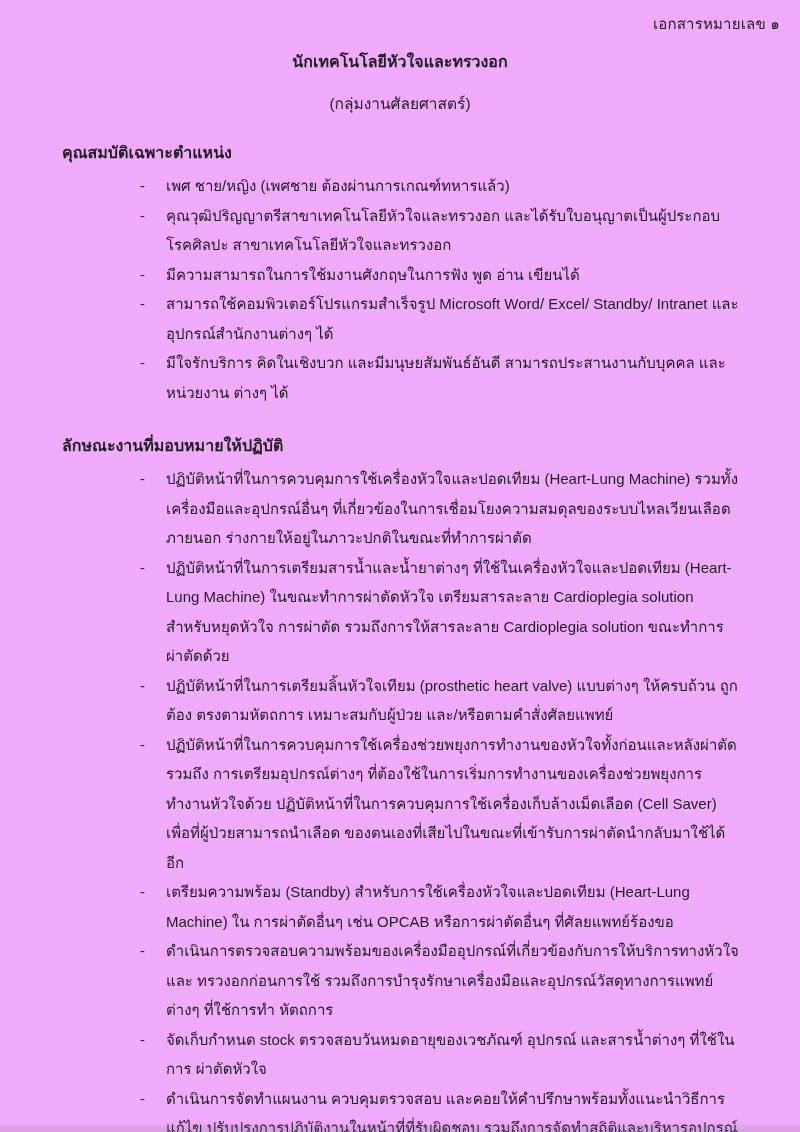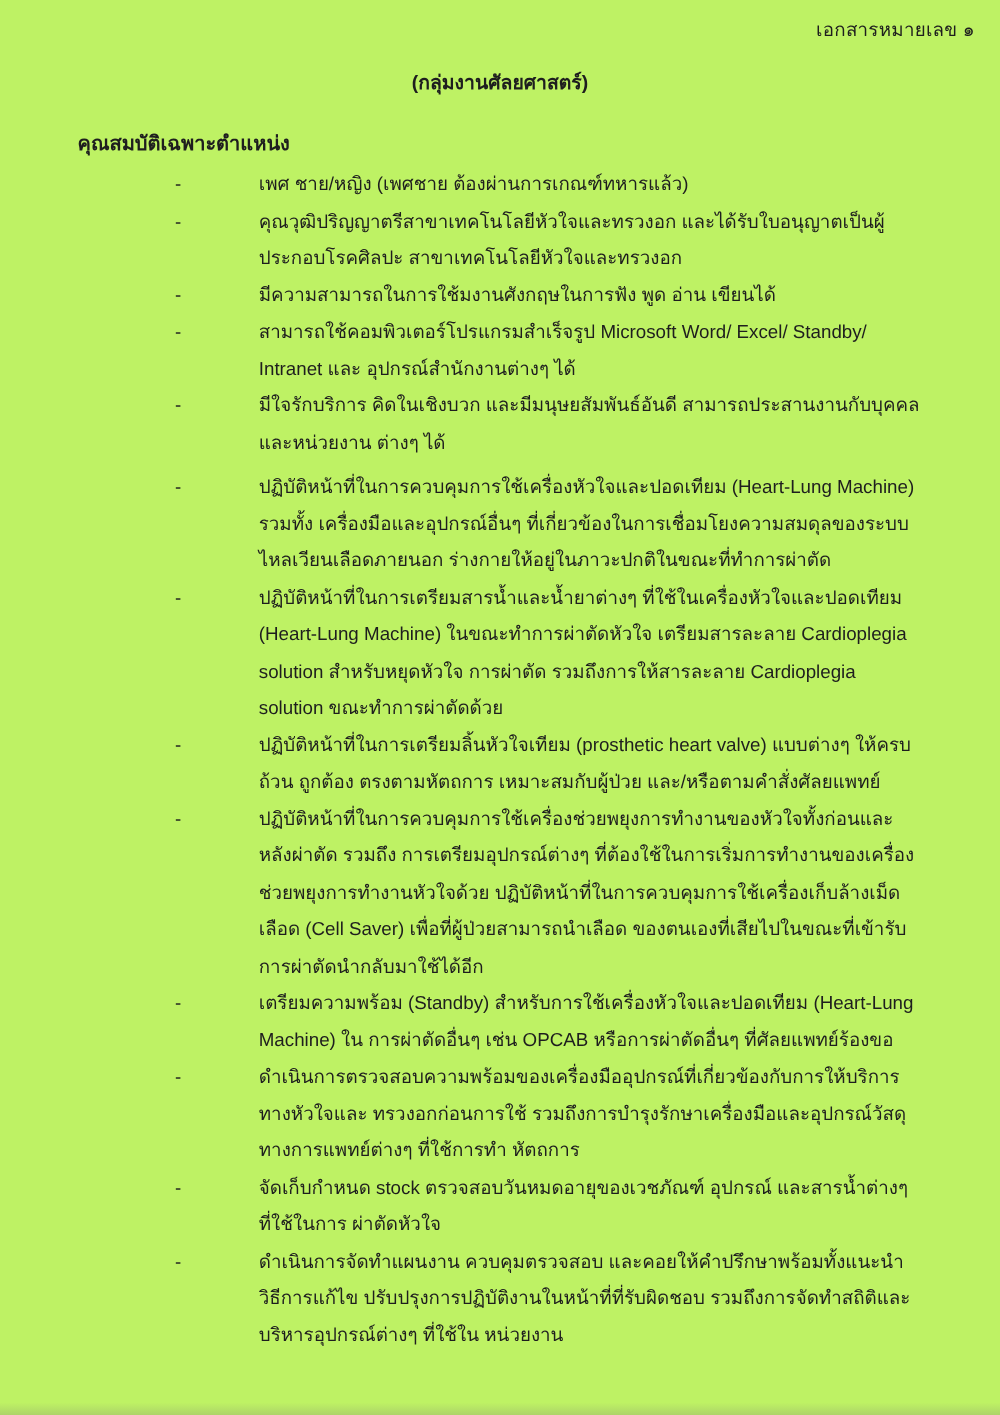--- a/index.html
+++ b/index.html
@@ -6,21 +6,21 @@
     margin: 0;
     padding: 0;
     background: #e8e8e6;
     font-family: "Liberation Sans", "DejaVu Sans", sans-serif;
   }
   .page {
     position: relative;
     width: 800px;
     height: 1132px;
     margin: 0 auto;
-    background: #bef264;
+    background: #f0abfc;
     color: #1e1e1e;
     overflow: hidden;
     box-sizing: border-box;
   }
   
   .scan-shadow {
     position: absolute;
     left: 0; right: 0; bottom: 0;
     height: 10px;
     background: linear-gradient(to bottom, rgba(0,0,0,0), rgba(120,120,118,0.25));
@@ -34,21 +34,21 @@
   }
   .title-block { text-align: center; }
   .doc-title {
     margin-top: 13px;
     font-size: 16px;
     font-weight: bold;
   }
   .doc-subtitle {
     margin-top: 17px;
     font-size: 15.5px;
-    font-weight: bold;
+    font-weight: normal;
   }
   .section-heading {
     margin: 24px 0 4px 62px;
     font-size: 16px;
     font-weight: bold;
     font-family: Liberation Serif, serif;
   }
   .section-heading.second {
     margin-top: 26px;
   }
@@ -61,31 +61,31 @@
     align-items: flex-start;
     font-size: 15px;
     line-height: 29.5px;
   }
   .bullet .dash {
     flex: 0 0 26px;
     text-align: left;
   }
   .bullet .btext {
     flex: 1 1 auto;
-    margin-left: 41px;
   }
 </style>
 </head>
 <body>
 
 <div class="page">
 
   <div class="doc-number">เอกสารหมายเลข ๑</div>
 
   <div class="title-block">
+    <div class="doc-title">นักเทคโนโลยีหัวใจและทรวงอก</div>
     <div class="doc-subtitle">(กลุ่มงานศัลยศาสตร์)</div>
   </div>
 
   <div>
     <div class="section-heading">คุณสมบัติเฉพาะตำแหน่ง</div>
     <div class="bullet-list">
       <div class="bullet">
         <span class="dash">-</span>
         <span class="btext">เพศ ชาย/หญิง (เพศชาย ต้องผ่านการเกณฑ์ทหารแล้ว)</span>
       </div>
@@ -102,20 +102,21 @@
         <span class="btext">สามารถใช้คอมพิวเตอร์โปรแกรมสำเร็จรูป Microsoft Word/ Excel/ Standby/ Intranet และ อุปกรณ์สำนักงานต่างๆ ได้</span>
       </div>
       <div class="bullet">
         <span class="dash">-</span>
         <span class="btext">มีใจรักบริการ คิดในเชิงบวก และมีมนุษยสัมพันธ์อันดี สามารถประสานงานกับบุคคล และหน่วยงาน ต่างๆ ได้</span>
       </div>
     </div>
   </div>
 
   <div>
+    <div class="section-heading second">ลักษณะงานที่มอบหมายให้ปฏิบัติ</div>
     <div class="bullet-list">
       <div class="bullet">
         <span class="dash">-</span>
         <span class="btext">ปฏิบัติหน้าที่ในการควบคุมการใช้เครื่องหัวใจและปอดเทียม (Heart-Lung Machine) รวมทั้ง เครื่องมือและอุปกรณ์อื่นๆ ที่เกี่ยวข้องในการเชื่อมโยงความสมดุลของระบบไหลเวียนเลือดภายนอก ร่างกายให้อยู่ในภาวะปกติในขณะที่ทำการผ่าตัด</span>
       </div>
       <div class="bullet">
         <span class="dash">-</span>
         <span class="btext">ปฏิบัติหน้าที่ในการเตรียมสารน้ำและน้ำยาต่างๆ ที่ใช้ในเครื่องหัวใจและปอดเทียม (Heart-Lung Machine) ในขณะทำการผ่าตัดหัวใจ เตรียมสารละลาย Cardioplegia solution สำหรับหยุดหัวใจ การผ่าตัด รวมถึงการให้สารละลาย Cardioplegia solution ขณะทำการผ่าตัดด้วย</span>
       </div>
       <div class="bullet">

